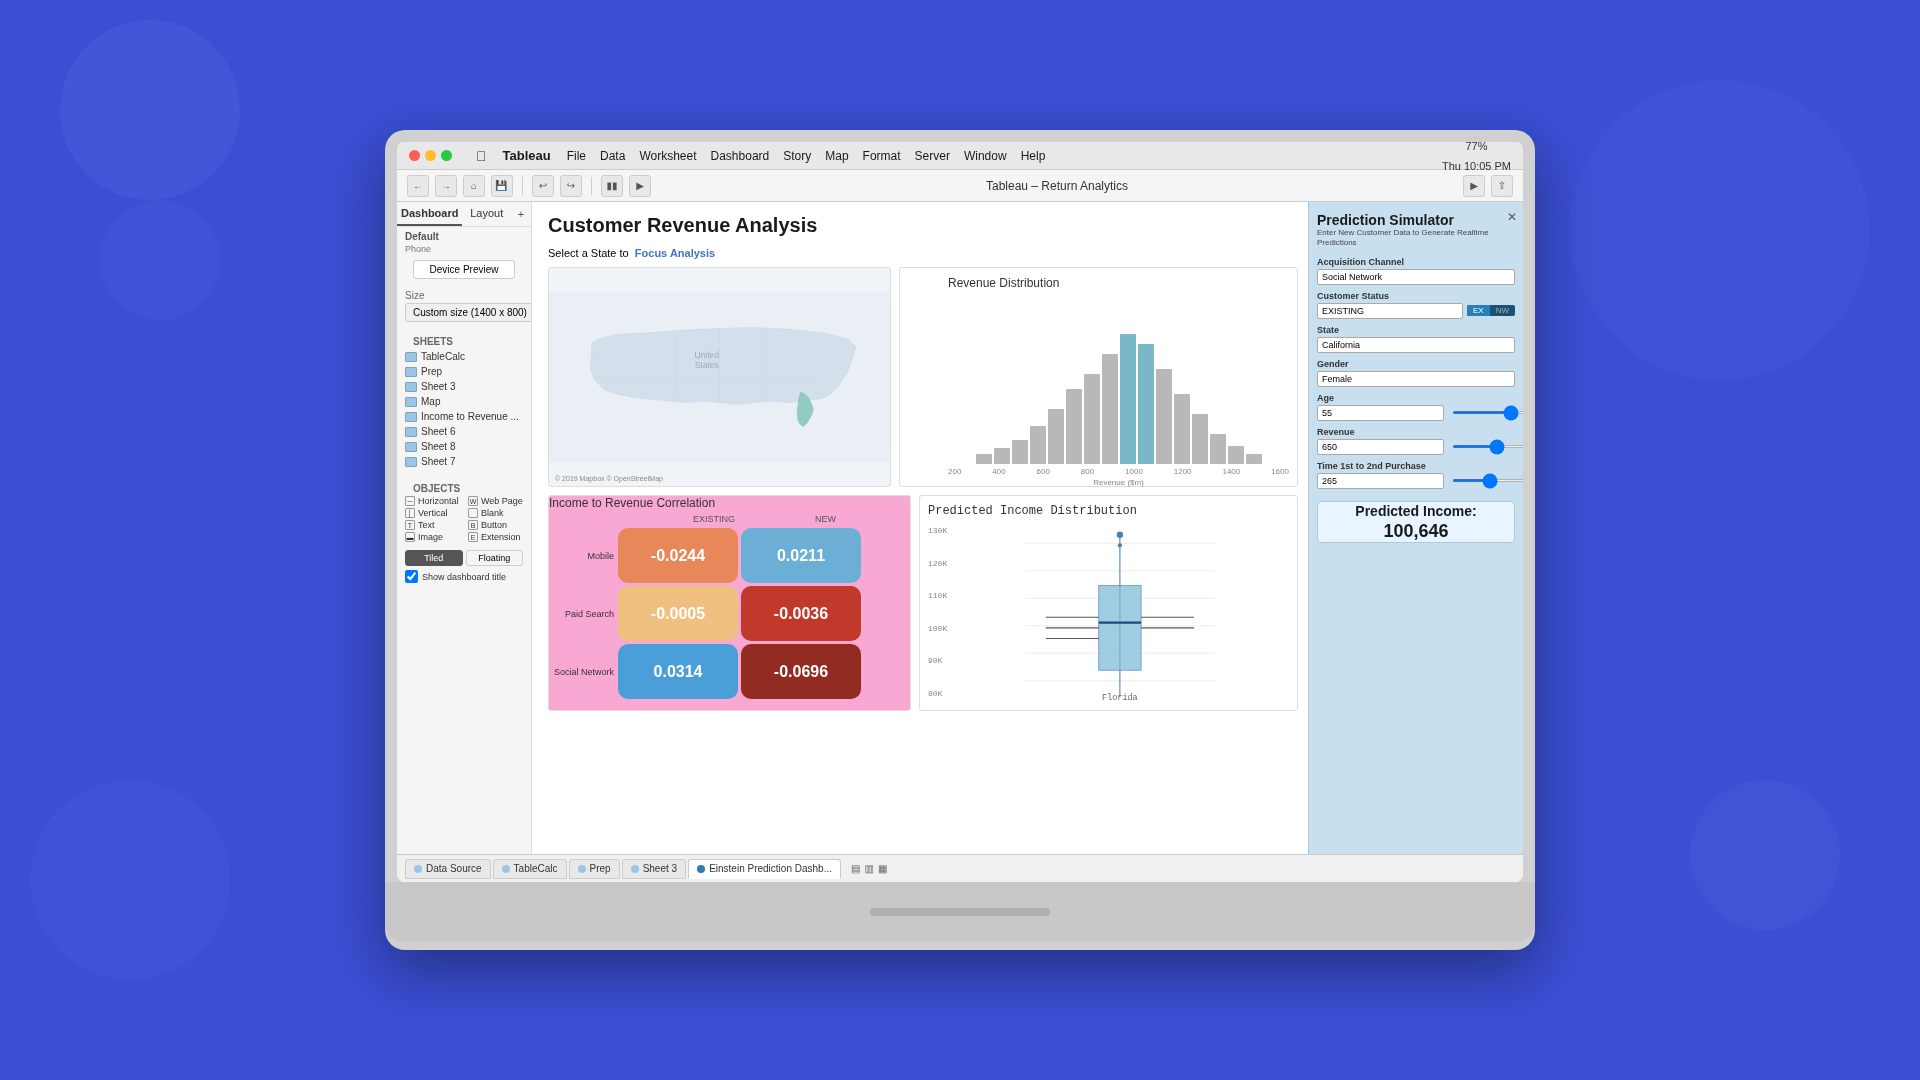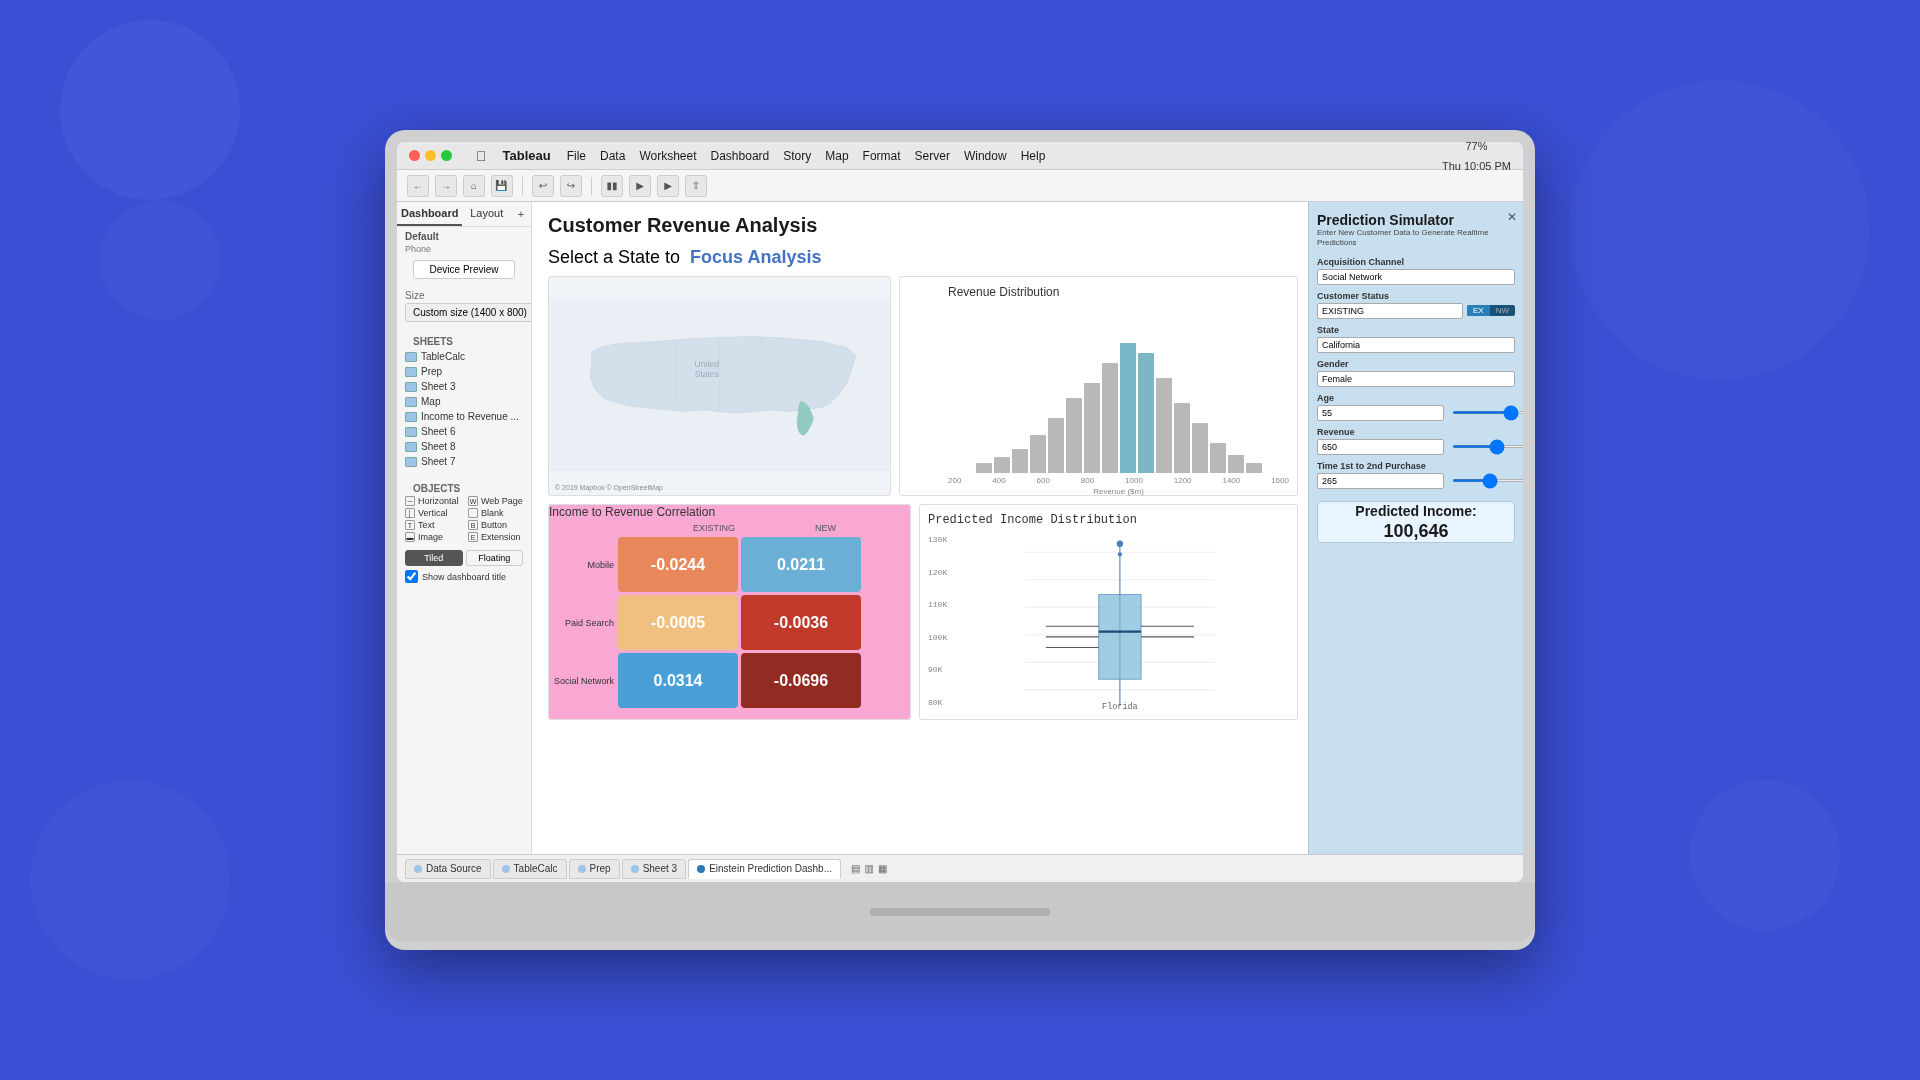--- a/index.html
+++ b/index.html
@@ -205,21 +205,21 @@
       background: #f9a8d4;
     }
     .corr-header { display: flex; justify-content: center; gap: 80px; font-size: 9px; color: #555; margin-bottom: 4px; margin-left: 70px; }
     .corr-grid { display: flex; flex-direction: column; gap: 3px; }
     .corr-row { display: flex; align-items: center; gap: 4px; }
     .corr-row-label { width: 65px; font-size: 9px; color: #333; text-align: right; flex-shrink: 0; }
     .corr-cells { display: flex; gap: 3px; }
     .corr-cell {
       width: 120px; height: 55px;
       display: flex; align-items: center; justify-content: center;
-      font-size: 16px; font-weight: 700; color: #fff; border-radius: 4px;
+      font-size: 16px; font-weight: 700; color: #fff; border-radius: 10px;
     }
 
     
     .pred-panel {
       border: 1px solid #ddd;
       border-radius: 3px;
       padding: 8px;
       background: #fff;
     }
 
@@ -341,20 +341,21 @@
       <div class="toolbar-btn">←</div>
       <div class="toolbar-btn">→</div>
       <div class="toolbar-btn">⌂</div>
       <div class="toolbar-btn">💾</div>
       <div class="toolbar-divider"></div>
       <div class="toolbar-btn">↩</div>
       <div class="toolbar-btn">↪</div>
       <div class="toolbar-divider"></div>
       <div class="toolbar-btn">▮▮</div>
       <div class="toolbar-btn">▶</div>
+      <span class="toolbar-title">Tableau – Return Analytics</span>
       <div class="toolbar-btn">▶</div>
       <div class="toolbar-btn">⇧</div>
     </div>
 
     <div class="main-area">
 
       <div class="sidebar">
         <div class="sidebar-tabs">
           <div class="sidebar-tab active">Dashboard</div>
           <div class="sidebar-tab">Layout</div>
@@ -460,21 +461,21 @@
             <input type="checkbox" checked="" style="">
             <span>Show dashboard title</span>
           </div>
         </div>
       </div>
 
       <div class="dashboard-content" style="position:relative; padding-right: 225px;">
 
         <h1 class="dashboard-title">Customer Revenue Analysis</h1>
 
-        <div style="font-size:18px; margin-bottom:8px;">
+        <div style="font-size:11px; margin-bottom:8px;">
           <span>Select a State to</span>&nbsp;
           <span class="focus-link">Focus Analysis</span>
         </div>
 
         <div style="display:flex; gap:8px; margin-bottom:8px;">
 
           <div class="map-panel" style="flex:1;">
             <svg viewBox="0 0 400 200" class="us-map-svg">
 
               <rect width="400" height="200" fill="#e8eef4"></rect>

